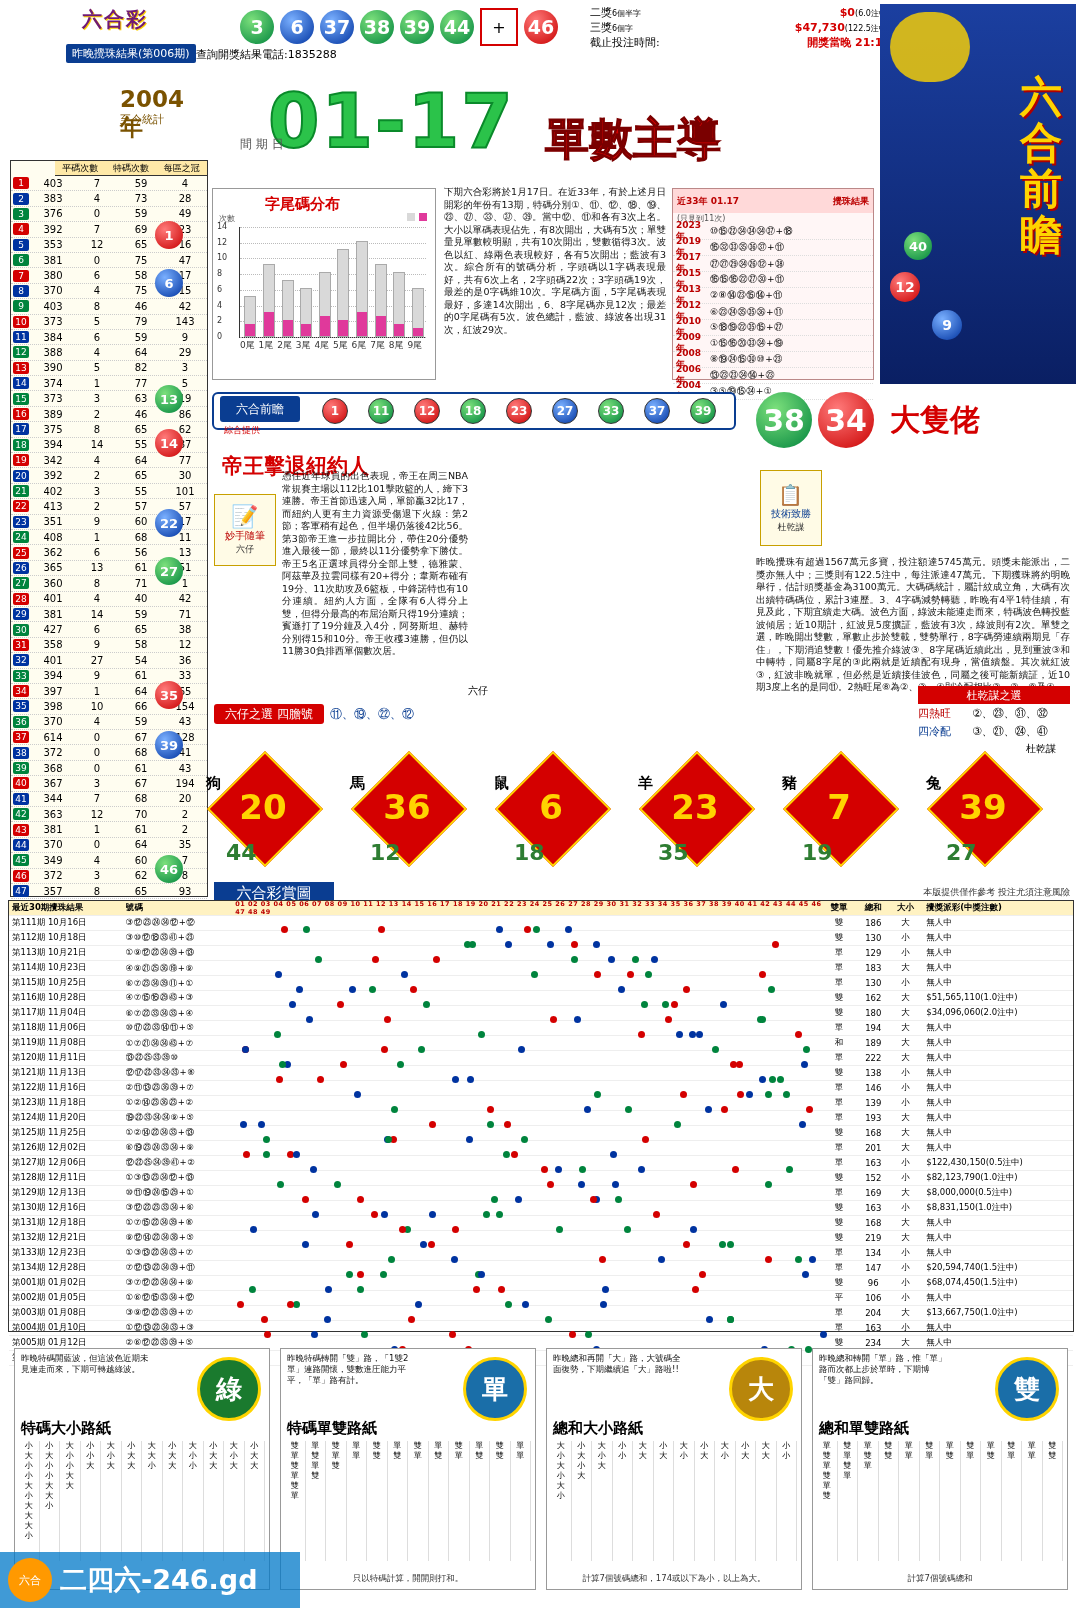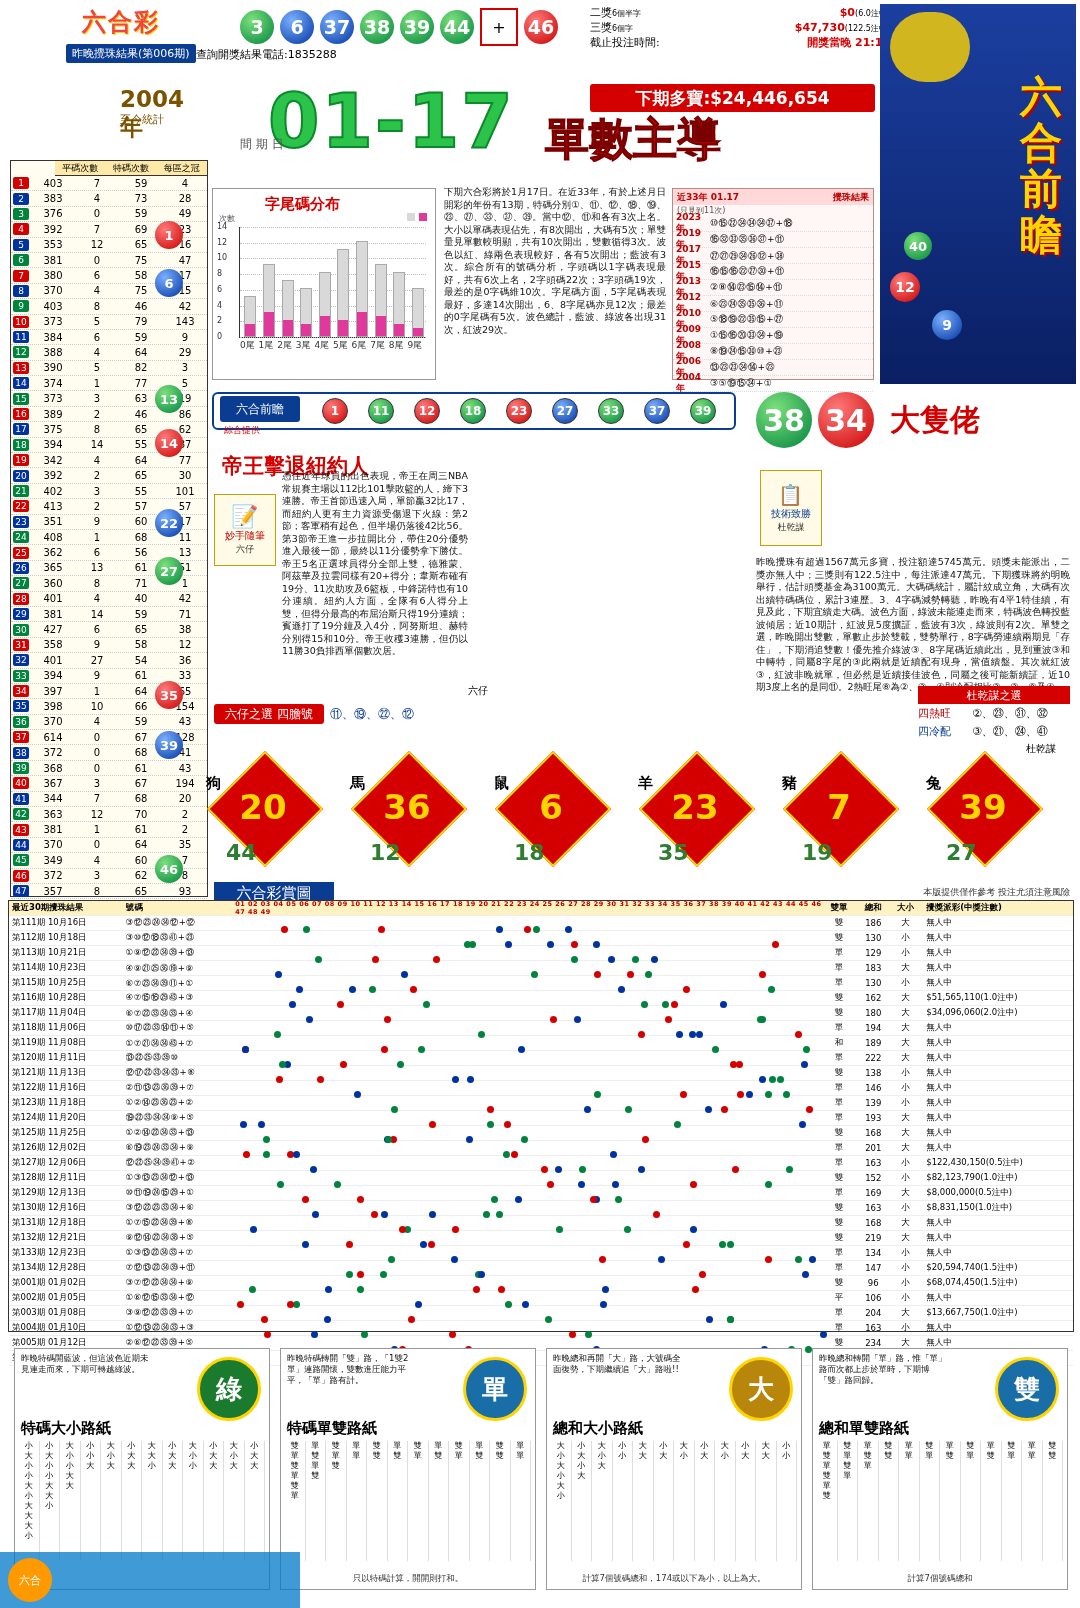--- a/index.html
+++ b/index.html
@@ -6,21 +6,21 @@
   body{width:1080px;height:1608px;background:#ffffff;font-family:"DejaVu Sans","Liberation Sans",sans-serif;position:relative;overflow:hidden;}
   .page{position:relative;width:1080px;height:1608px;}
   
   .abs{position:absolute;}
   .ball{border-radius:50%;display:flex;align-items:center;justify-content:center;color:#fff;font-weight:bold;}
   .ball.red{background:radial-gradient(circle at 35% 30%,#ff7a7a,#c90000);}
   .ball.blue{background:radial-gradient(circle at 35% 30%,#7ab0ff,#0033a0);}
   .ball.green{background:radial-gradient(circle at 35% 30%,#7ce07c,#00843d);}
   
   .hdr{position:absolute;left:0;top:0;width:1080px;height:82px;background:#fff;border-bottom:1px solid #000;}
-  .logo-main{position:absolute;left:82px;top:6px;font-size:24px;font-weight:bold;color:#ef4444;letter-spacing:2px;
+  .logo-main{position:absolute;left:82px;top:6px;font-size:20px;font-weight:bold;color:#701a75;letter-spacing:2px;
     text-shadow:1px 1px 0 #ffd400;font-family:Liberation Serif, serif;}
   .logo-sub{position:absolute;left:66px;top:44px;font-size:11px;color:#fff;background:#0a3d91;padding:2px 6px;border-radius:2px;white-space:nowrap;}
   .phone{position:absolute;left:196px;top:47px;font-size:11px;color:#000;white-space:nowrap;}
   .drawrow{position:absolute;left:240px;top:8px;display:flex;gap:6px;align-items:center;}
   .drawrow .ball{width:34px;height:34px;font-size:19px;}
   .plusbox{width:34px;height:34px;border:2px solid #d40000;display:flex;align-items:center;justify-content:center;}
   .prizes{position:absolute;left:590px;top:6px;width:300px;font-size:11px;line-height:14px;}
   .prizes2{position:absolute;left:880px;top:6px;width:180px;font-size:11px;line-height:14px;}
   .prz{display:flex;justify-content:space-between;text-align:center;}
   .prz b{color:#d40000;font-weight:bold;}
@@ -53,21 +53,21 @@
   .gl{position:absolute;left:0;width:186px;border-top:1px dotted #bbb;}
   .bar{position:absolute;bottom:0;width:10px;background:#d9d9d9;border:1px solid #aaa;}
   .bar .ov{position:absolute;left:0;width:100%;background:#e0399b;}
   .ylab{position:absolute;left:4px;font-size:8px;color:#333;}
   .xlab{position:absolute;top:150px;font-size:9px;color:#333;}
   
   .txtpanel{font-size:9.5px;line-height:12.5px;color:#111;text-align:justify;}
   .redttl{color:#d40000;font-weight:bold;}
   
   .t33{position:absolute;left:672px;top:188px;width:200px;height:190px;border:1px solid #b88;background:#fff6f6;font-size:9px;}
-  .t33 .hd{height:16px;background:#ffd9d9;display:flex;justify-content:space-between;padding:0 4px;align-items:center;font-weight:bold;color:#b00;}
+  .t33 .hd{height:24px;background:#ffd9d9;display:flex;justify-content:space-between;padding:0 4px;align-items:center;font-weight:bold;color:#b00;}
   .t33 .r{display:flex;height:15px;align-items:center;border-bottom:1px dotted #ddd;}
   .t33 .r .y{width:34px;color:#b00;font-weight:bold;padding-left:3px;}
   .t33 .r .v{flex:1;letter-spacing:0.5px;}
   
   .predstrip{position:absolute;left:212px;top:392px;width:520px;height:34px;border:2px solid #0a3d91;border-radius:6px;background:#fff;}
   .predstrip .pb{position:absolute;top:4px;width:24px;height:24px;border-radius:50%;border:1px solid #333;display:flex;align-items:center;justify-content:center;font-size:12px;font-weight:bold;}
   
   .bigballs{position:absolute;left:756px;top:392px;}
   .bigballs .ball{width:56px;height:56px;font-size:30px;float:left;margin-right:6px;}
   .dazhi{position:absolute;left:890px;top:400px;font-size:30px;font-weight:bold;color:#d40000;}
@@ -154,21 +154,20 @@
           <span><b>$40</b><span style="font-size:8px"></span></span>
         </div>
       </div>
   </div>
 
   <div class="band"></div>
   <div class="year-box">2004年</div>
   <div class="year-sub">至今統計</div>
   <div class="bignum">01-17</div>
   <div class="abs" style="left:240px;top:136px;font-size:12px;color:#555;">間 期 日</div>
-  <div class="jackpot">下期多寶:$24,446,654</div>
   <div class="slogan">單數主導</div>
 
   <div class="rightlogo">
     <div class="abs" style="left:10px;top:8px;width:80px;height:70px;border-radius:40px;background:#ffd400;opacity:.8;"></div>
     <div class="rl-title">六合前瞻</div>
     <div class="abs ball green" style="left:24px;top:228px;width:28px;height:28px;font-size:13px;">40</div>
     <div class="abs ball red" style="left:10px;top:268px;width:30px;height:30px;font-size:14px;">12</div>
     <div class="abs ball blue" style="left:52px;top:306px;width:30px;height:30px;font-size:14px;">9</div>
   </div>
 
@@ -1352,15 +1351,16 @@
           <div class="col">雙<br>單</div>
           <div class="col">單<br>單</div>
           <div class="col">雙<br>雙</div>
         </div>
         <div class="foot">計算7個號碼總和</div>
       </div>
     </div>
 
   <div class="wm">
     <div class="logo">六合</div>
+    <div class="txt">二四六-246.gd</div>
   </div>
 
 </div>
 
 </body></html>

